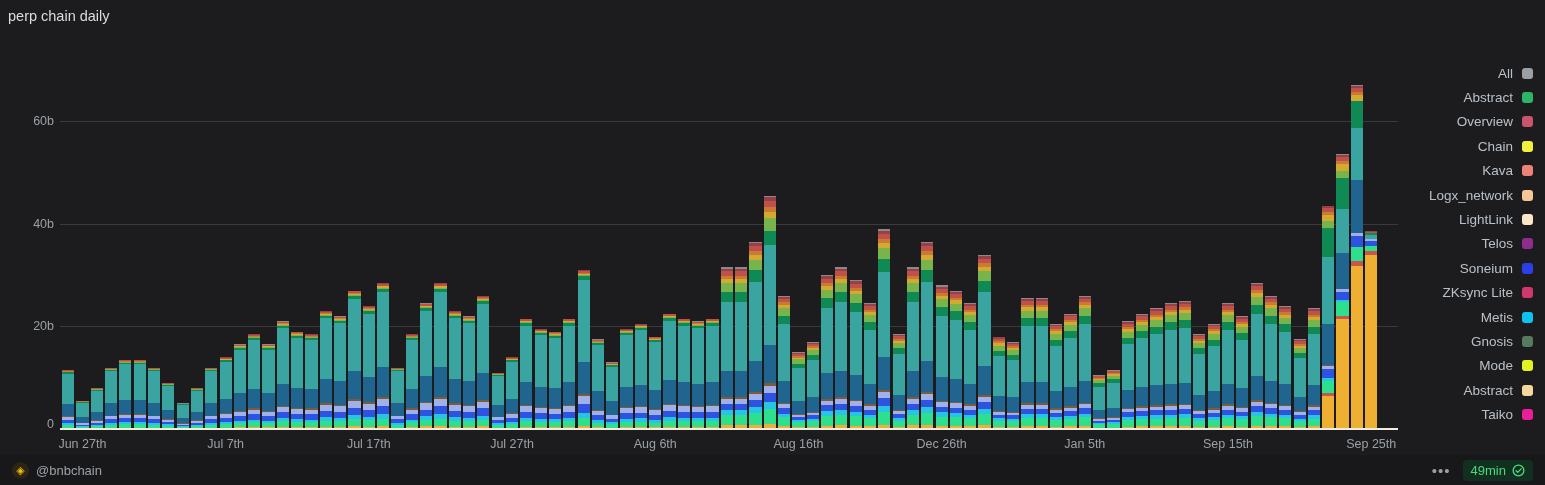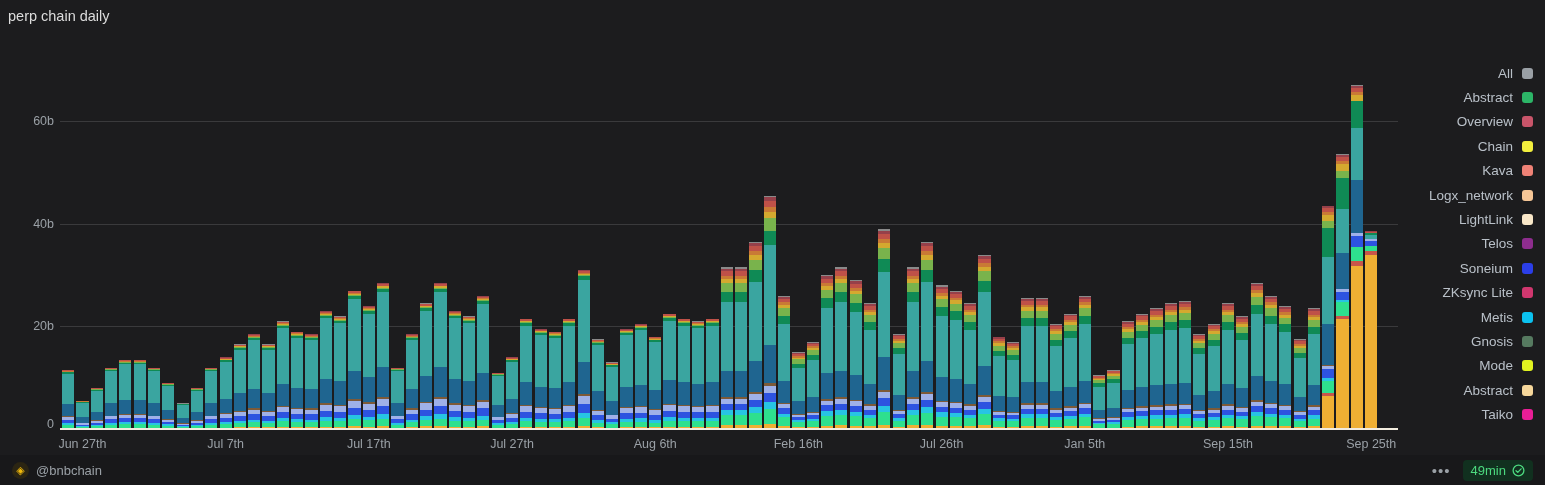--- a/index.html
+++ b/index.html
@@ -70,22 +70,22 @@
       <div class="gridline" style="top: 223.667px;"></div>
       <div class="ytick" style="top: 223.667px;">40b</div>
       <div class="gridline" style="top: 121px;"></div>
       <div class="ytick" style="top: 121px;">60b</div>
       <div class="baseline" style="top: 428px;"></div>
       <div class="xtick" style="left: 82.42px;">Jun 27th</div>
       <div class="xtick" style="left: 225.62px;">Jul 7th</div>
       <div class="xtick" style="left: 368.82px;">Jul 17th</div>
       <div class="xtick" style="left: 512.02px;">Jul 27th</div>
       <div class="xtick" style="left: 655.22px;">Aug 6th</div>
-      <div class="xtick" style="left: 798.42px;">Feb 16th</div>
-      <div class="xtick" style="left: 941.62px;">Jul 26th</div>
+      <div class="xtick" style="left: 798.42px;">Aug 16th</div>
+      <div class="xtick" style="left: 941.62px;">Dec 26th</div>
       <div class="xtick" style="left: 1084.82px;">Jan 5th</div>
       <div class="xtick" style="left: 1228.02px;">Sep 15th</div>
       <div class="xtick" style="left: 1371.22px;">Sep 25th</div>
       <div class="bar" style="left: 62px; width: 12.2px; height: 59.0333px; top: 369.967px;">
         <div class="seg" style="height: 1.18067px; background: rgb(239, 175, 51);"></div>
         <div class="seg" style="height: 2.95167px; background: rgb(46, 224, 142);"></div>
         <div class="seg" style="height: 1.771px; background: rgb(39, 196, 227);"></div>
         <div class="seg" style="height: 3.24683px; background: rgb(45, 83, 224);"></div>
         <div class="seg" style="height: 2.95167px; background: rgb(159, 177, 232);"></div>
         <div class="seg" style="height: 0.7084px; background: rgb(125, 90, 56);"></div>

